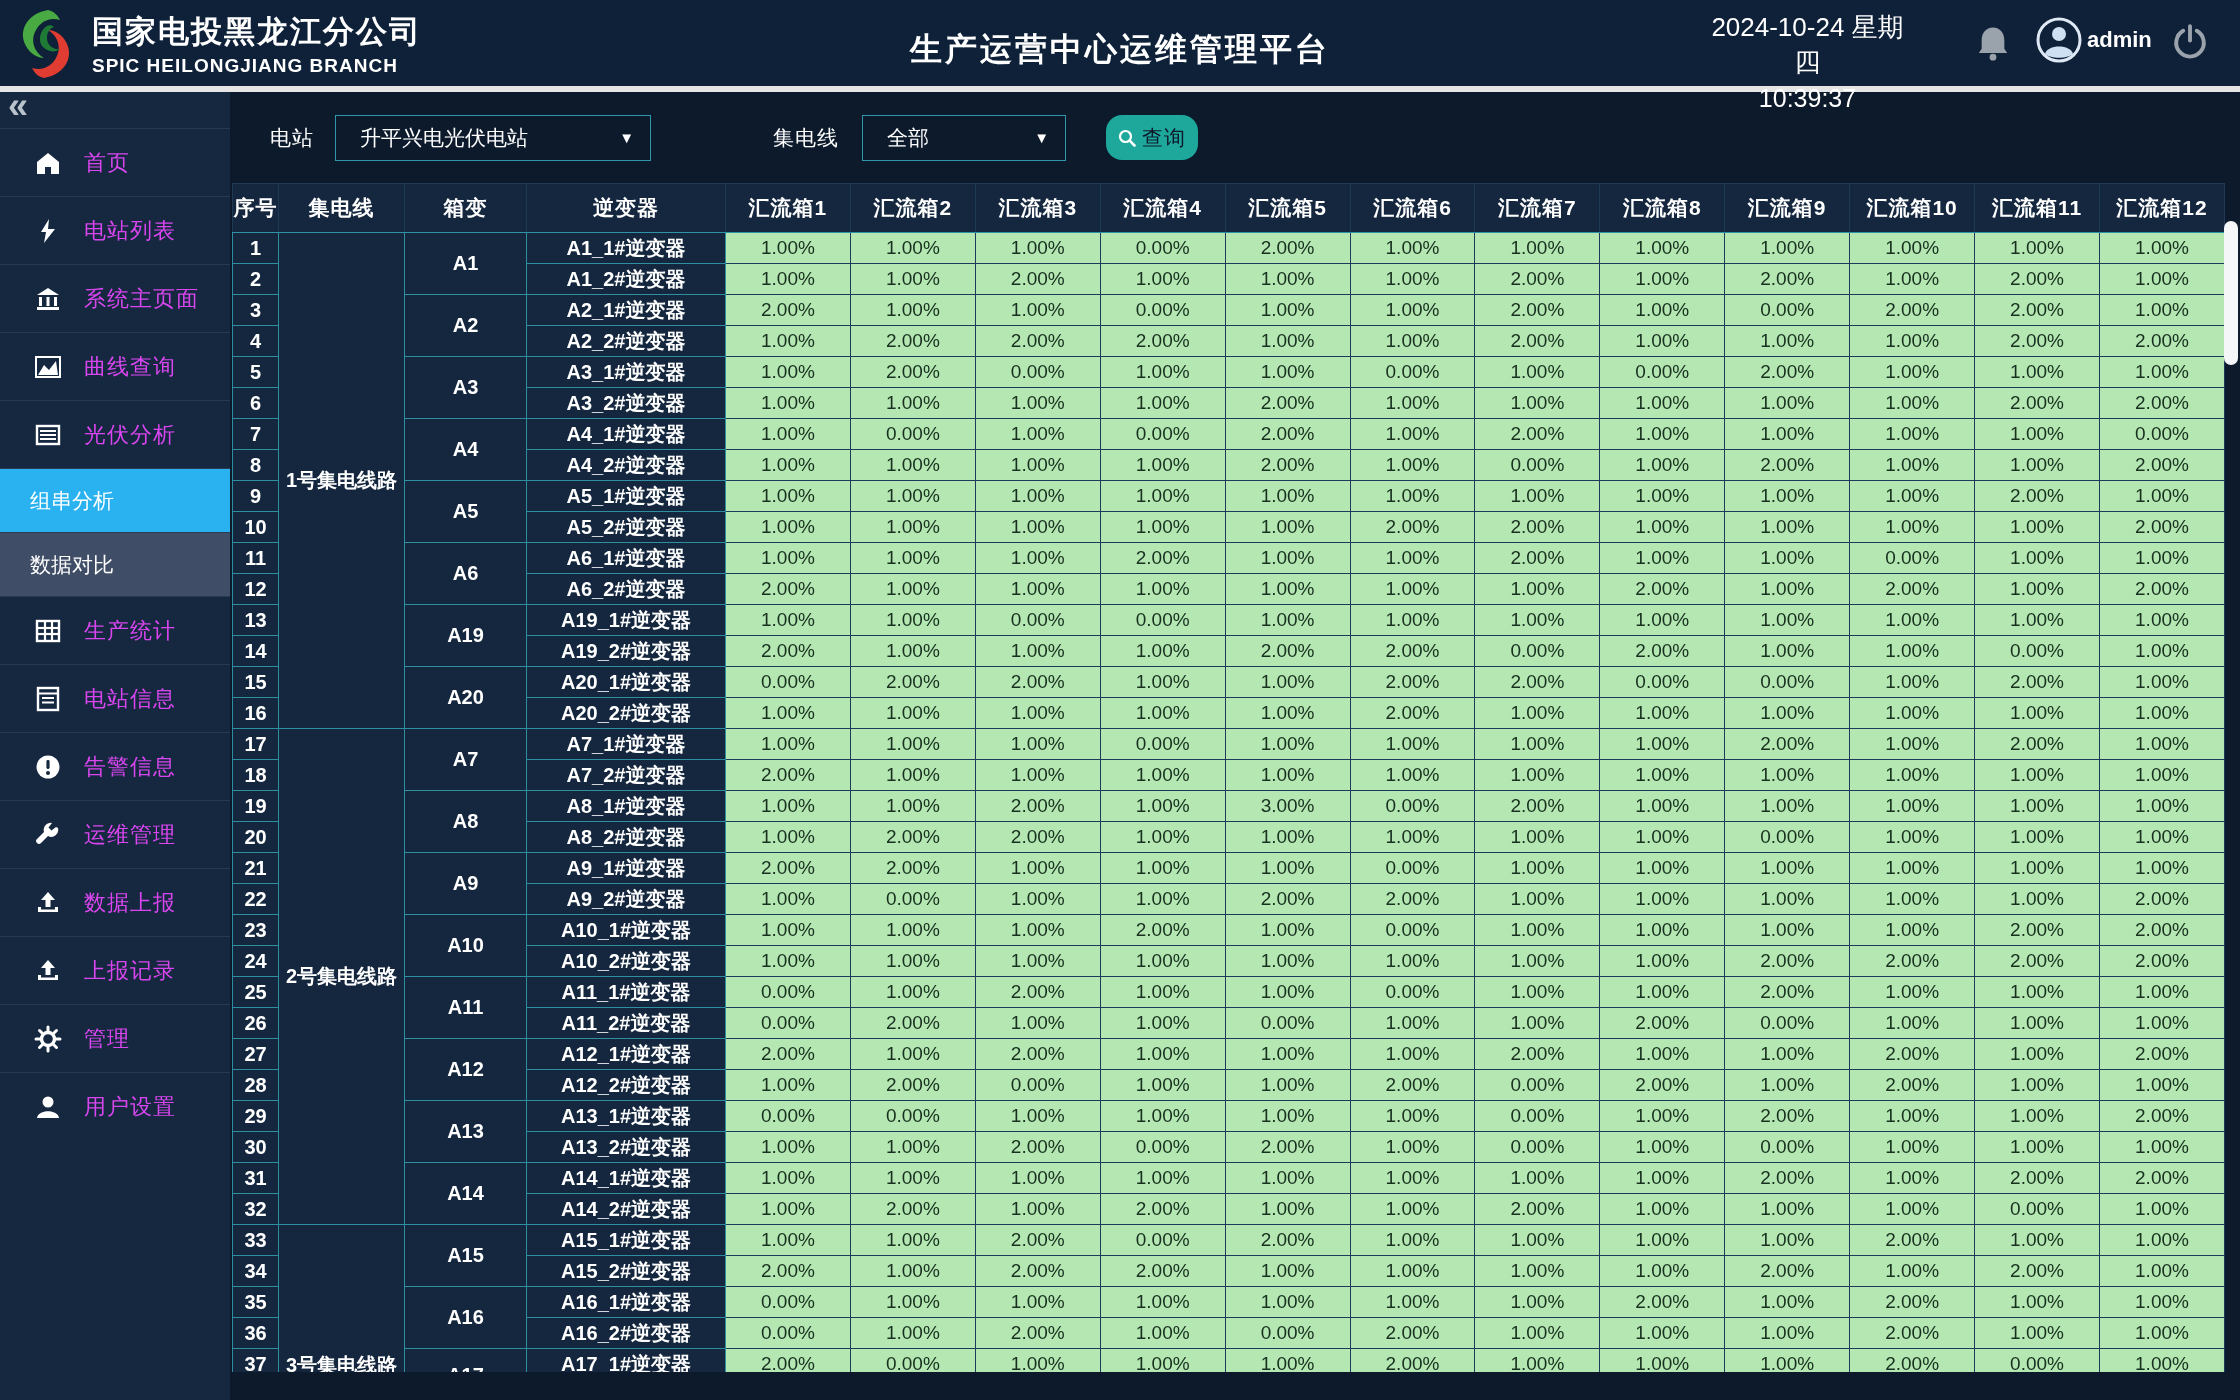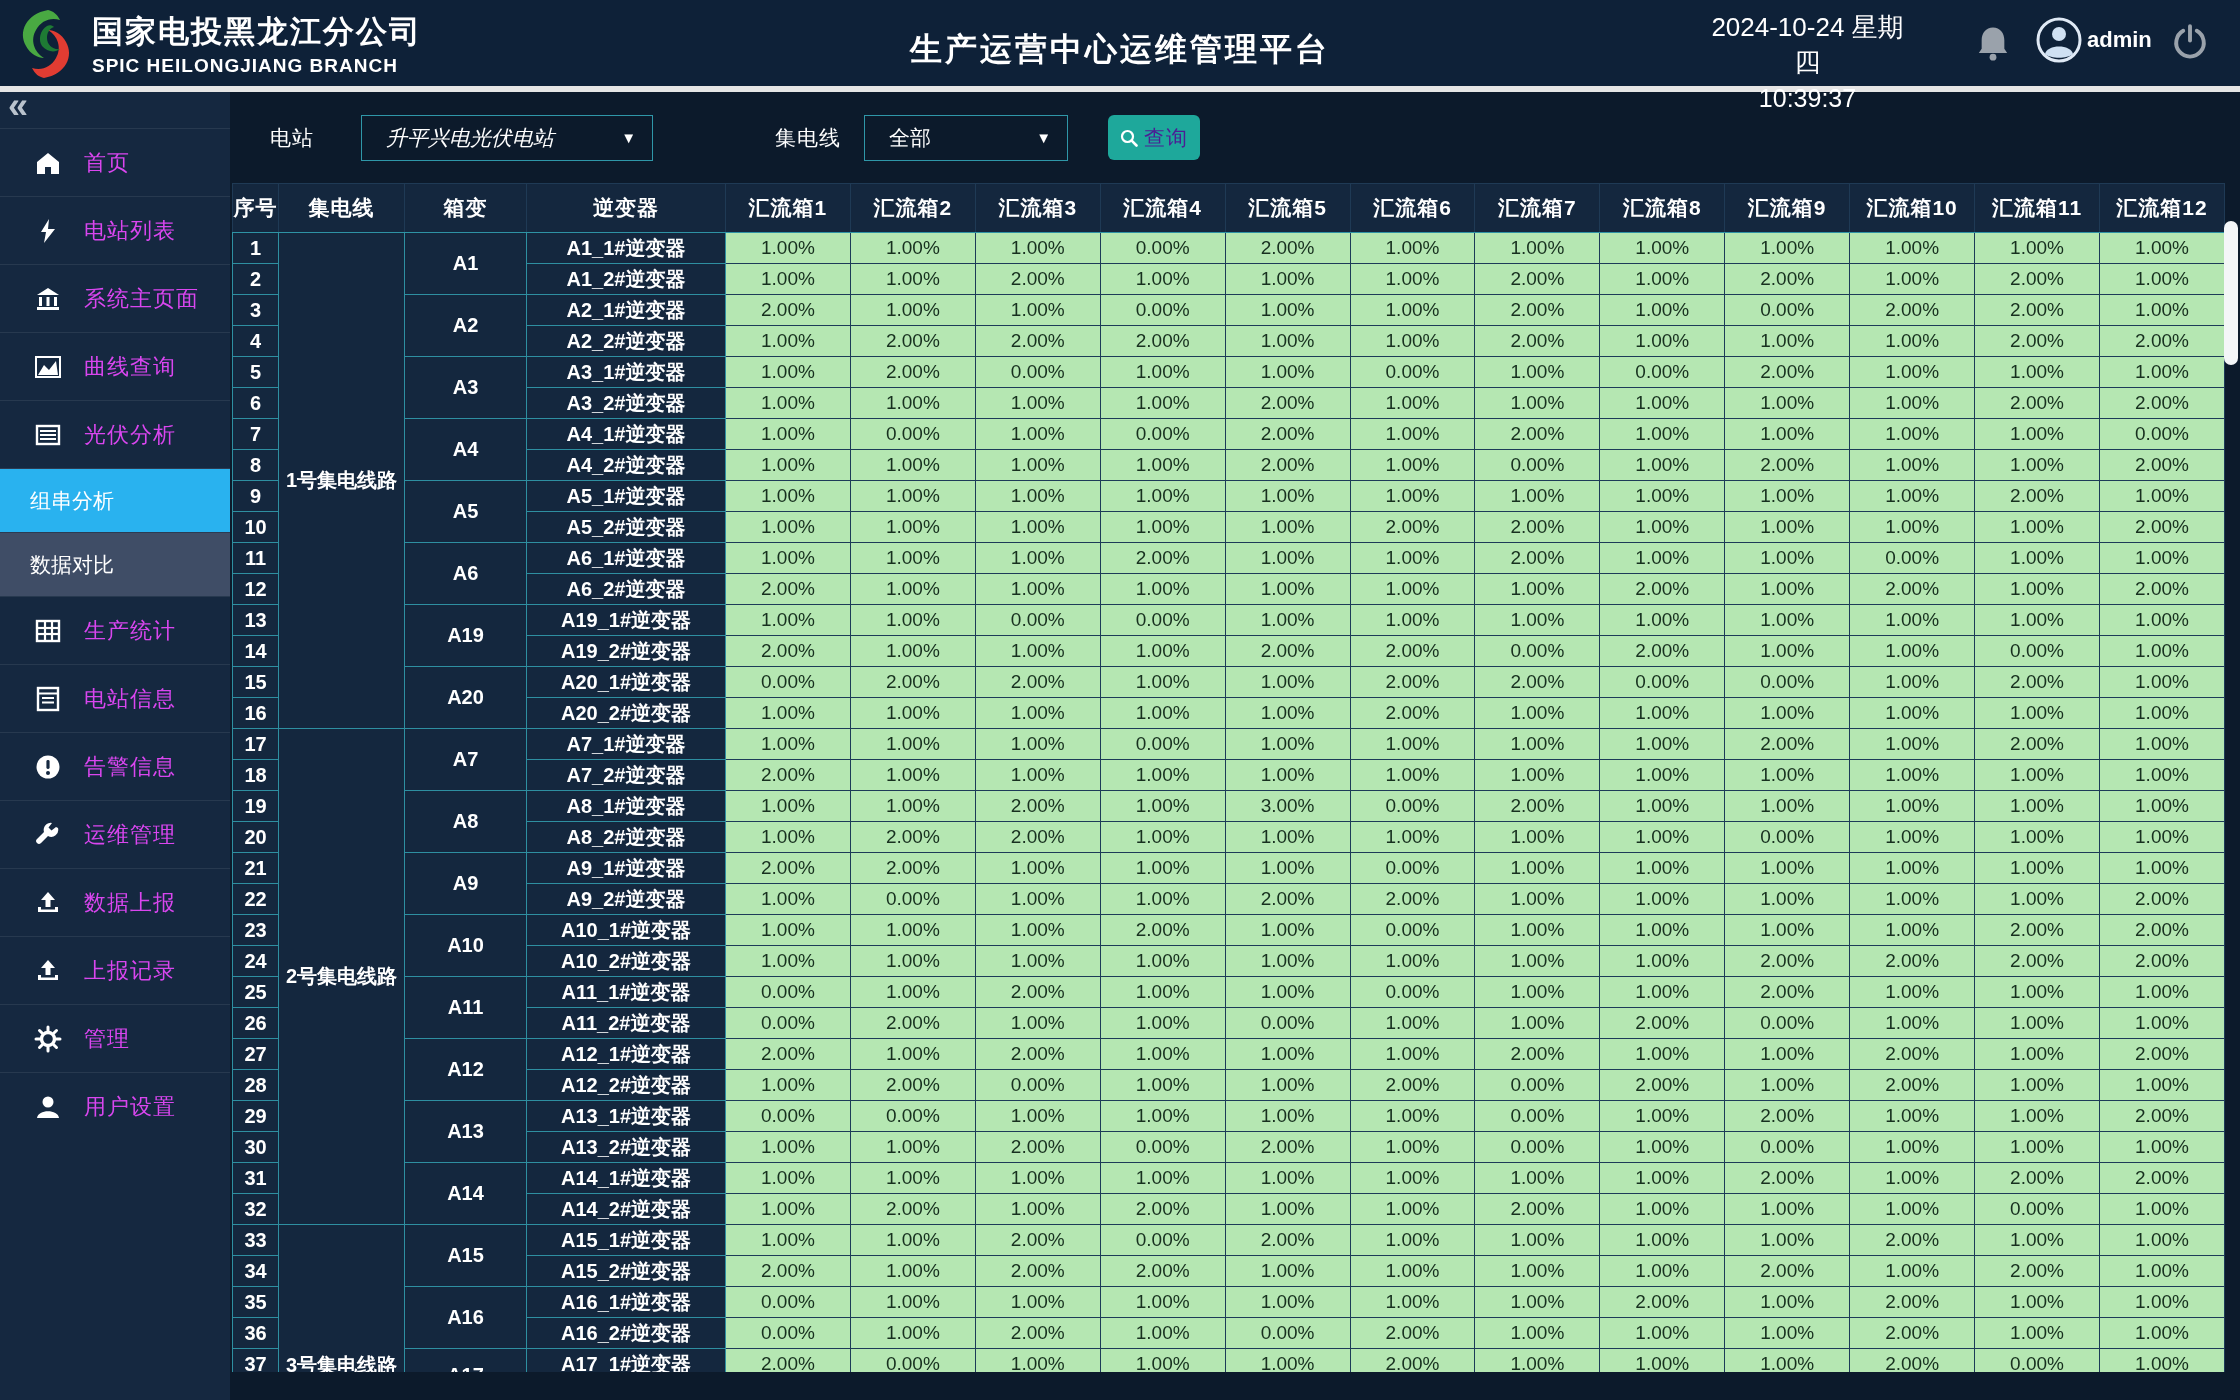--- a/index.html
+++ b/index.html
@@ -40,27 +40,27 @@
 
   
   .main { position:absolute; left:230px; top:92px; width:2010px; height:1308px; }
   .filterbar { position:absolute; left:0; top:0; width:100%; height:91px;
     display:flex; align-items:center; }
   .f-label { font-size:21px; letter-spacing:1px; }
   .lab1 { margin-left:40px; }
   .dd { height:46px; background:transparent; border:1px solid #2f97a8;
     display:flex; align-items:center; justify-content:space-between;
     padding:0 16px 0 24px; cursor:pointer; }
-  .dd1 { width:292px; margin-left:47px;font-style:italic; }
+  .dd1 { width:316px; margin-left:21px; }
   .dd2 { width:204px; margin-left:23px;gap:11px; }
   .lab2 { margin-left:122px; }
   .dd .v { font-size:21px; }
   .caret { font-size:15px; color:#fff; }
   .search-btn { width:92px; height:45px; margin-left:40px; background:#1ea89b;
-    border:none; border-radius:6px; color:#4c1d95; font-size:21px; letter-spacing:1px;
+    border:none; border-radius:16px; color:#0f172a; font-size:21px; letter-spacing:1px;
     display:flex; align-items:center; justify-content:center; gap:6px; cursor:pointer;
     font-family:inherit; }
 
   
   .table-clip { position:absolute; left:2px; top:91px; width:1996px; height:1189px;
     overflow:hidden; }
   table.grid { border-collapse:collapse; table-layout:fixed; width:1993px; }
   .grid th { height:49px; background:#14273e; color:#fff; font-size:21px;
     font-weight:700; border:1px solid #1f3a55; border-bottom:1px solid #2e93a5;
     letter-spacing:1px; }

